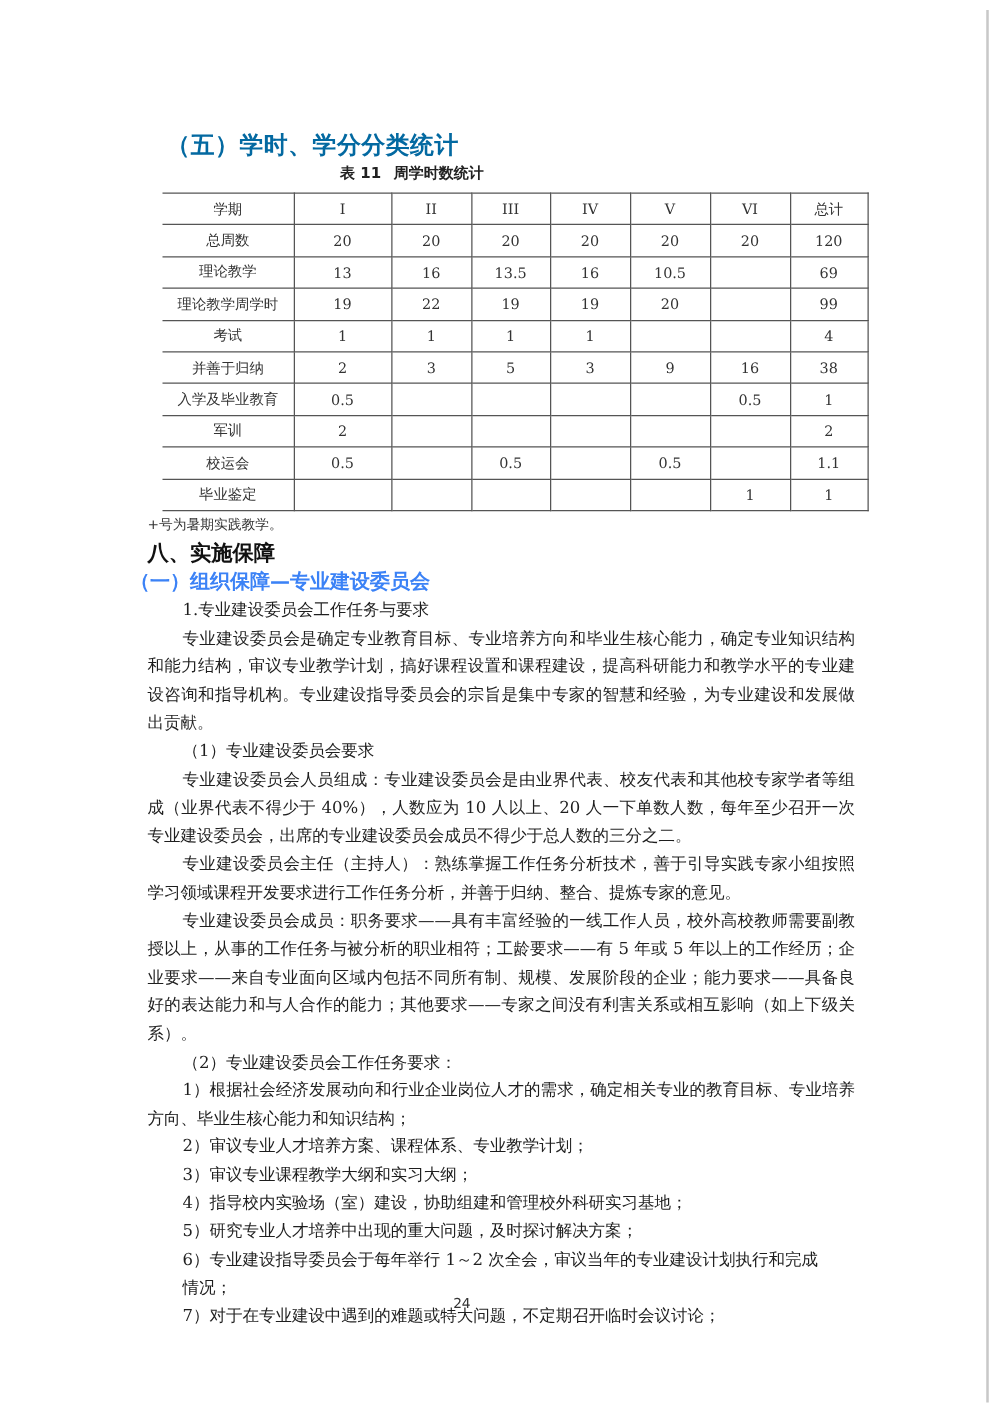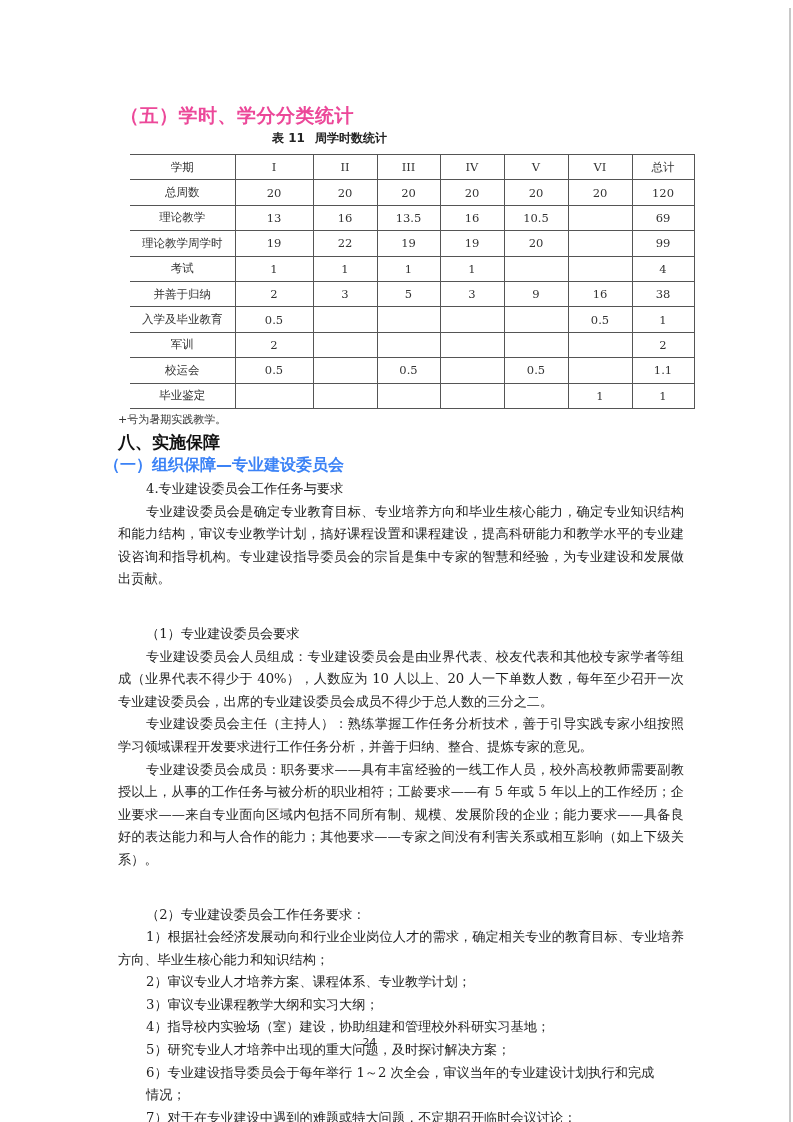--- a/index.html
+++ b/index.html
@@ -18,27 +18,27 @@
     .scan-edge {
       position: absolute;
       left: 789px;
       top: 8px;
       width: 2px;
       height: 1114px;
       background: #c8c8c8;
     }
     .h-section {
       position: absolute;
-      left: 120px;
+      left: 133px;
       top: 103px;
       font-family: "DejaVu Sans", "Liberation Sans", sans-serif;
       font-size: 19px;
       font-weight: bold;
       letter-spacing: 0.5px;
-      color: #ec4899;
+      color: #0369a1;
     }
     .table-caption {
       position: absolute;
       left: 0;
       width: 659px;
       top: 130px;
       text-align: center;
       font-family: "DejaVu Sans", "Liberation Sans", sans-serif;
       font-size: 12px;
       font-weight: bold;
@@ -104,21 +104,21 @@
       font-size: 13.2px;
       line-height: 22.6px;
       color: #1e1e1e;
     }
     .body-text p {
       margin: 0;
       text-align: justify;
       text-align-last: left;
     }
     .body-text p.indent { text-indent: 28px; }
-    .body-text p.indent-l { padding-left: 28px; margin-top: 32px; }
+    .body-text p.indent-l { padding-left: 28px; }
     .body-text p.item { text-indent: 28px; }
     .body-text p.item-cont { padding-left: 28px; }
     .page-number {
       position: absolute;
       left: 0;
       width: 739px;
       top: 1036px;
       text-align: center;
       font-family: "DejaVu Sans", "Liberation Sans", sans-serif;
       font-size: 11px;
@@ -251,21 +251,21 @@
   </tbody>
 </table>
 
 <div class="note">+号为暑期实践教学。</div>
 
 <div class="h-chapter">八、实施保障</div>
 
 <div class="h-sub">（一）组织保障—专业建设委员会</div>
 
 <div class="body-text">
-  <p class="indent">4.专业建设委员会工作任务与要求</p>
+  <p class="indent">1.专业建设委员会工作任务与要求</p>
   <p class="indent">专业建设委员会是确定专业教育目标、专业培养方向和毕业生核心能力，确定专业知识结构和能力结构，审议专业教学计划，搞好课程设置和课程建设，提高科研能力和教学水平的专业建设咨询和指导机构。专业建设指导委员会的宗旨是集中专家的智慧和经验，为专业建设和发展做出贡献。</p>
   <p class="indent-l">（1）专业建设委员会要求</p>
   <p class="indent">专业建设委员会人员组成：专业建设委员会是由业界代表、校友代表和其他校专家学者等组成（业界代表不得少于 40%），人数应为 10 人以上、20 人一下单数人数，每年至少召开一次专业建设委员会，出席的专业建设委员会成员不得少于总人数的三分之二。</p>
   <p class="indent">专业建设委员会主任（主持人）：熟练掌握工作任务分析技术，善于引导实践专家小组按照学习领域课程开发要求进行工作任务分析，并善于归纳、整合、提炼专家的意见。</p>
   <p class="indent">专业建设委员会成员：职务要求——具有丰富经验的一线工作人员，校外高校教师需要副教授以上，从事的工作任务与被分析的职业相符；工龄要求——有 5 年或 5 年以上的工作经历；企业要求——来自专业面向区域内包括不同所有制、规模、发展阶段的企业；能力要求——具备良好的表达能力和与人合作的能力；其他要求——专家之间没有利害关系或相互影响（如上下级关系）。</p>
   <p class="indent-l">（2）专业建设委员会工作任务要求：</p>
   <p class="item">1）根据社会经济发展动向和行业企业岗位人才的需求，确定相关专业的教育目标、专业培养方向、毕业生核心能力和知识结构；</p>
   <p class="item">2）审议专业人才培养方案、课程体系、专业教学计划；</p>
   <p class="item">3）审议专业课程教学大纲和实习大纲；</p>
   <p class="item">4）指导校内实验场（室）建设，协助组建和管理校外科研实习基地；</p>

